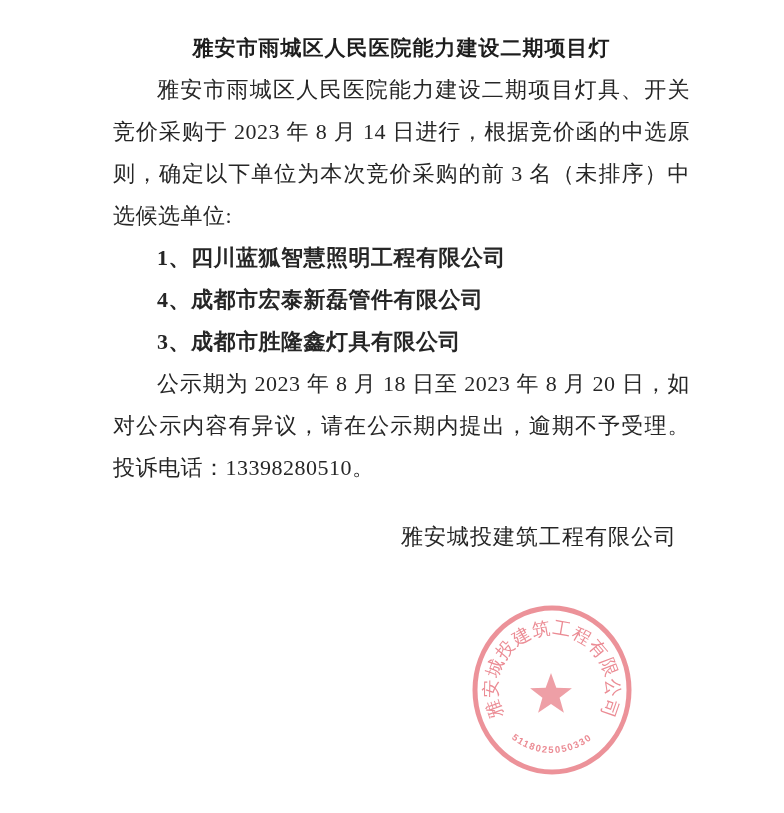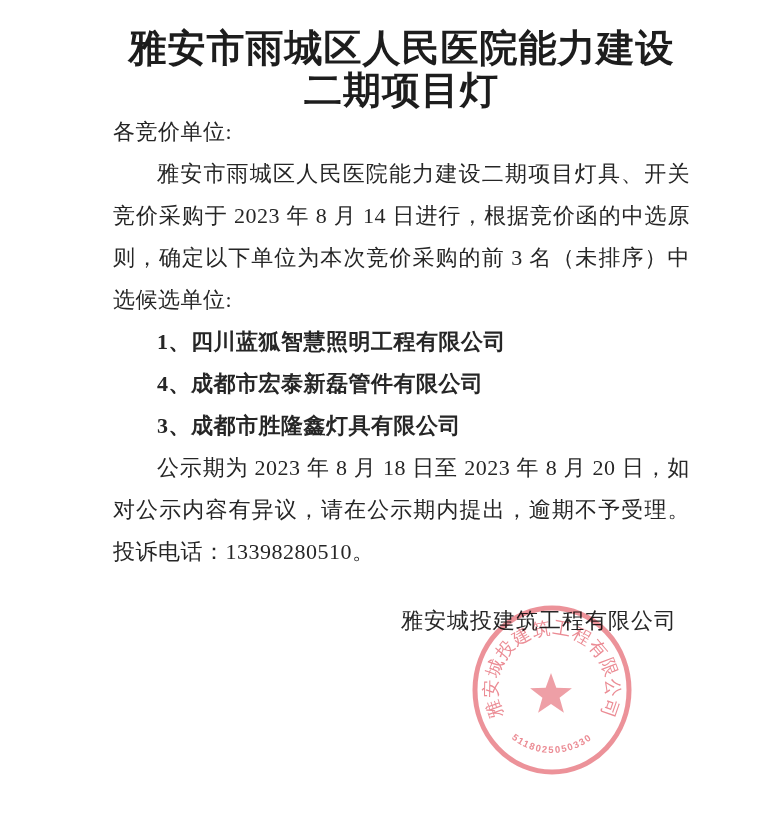--- a/index.html
+++ b/index.html
@@ -16,21 +16,21 @@
     position: absolute;
     left: 113px;
     top: 0;
     width: 577px;
   }
   .doc-title {
     margin: 27px 0 0 0;
     text-align: center;
     font-family: "Liberation Sans", "DejaVu Sans", sans-serif;
     font-weight: bold;
-    font-size: 38px;
+    font-size: 21px;
     line-height: 42px;
     color: #1d1d1d;
     letter-spacing: 1px;
   }
   .title-line { display: block; }
   .body-text {
     font-size: 22px;
     line-height: 42px;
     letter-spacing: 0.5px;
   }
@@ -72,21 +72,20 @@
 </head>
 <body>
 
 <div class="page">
   <div class="content">
 
     <h1 class="doc-title">
       <span class="title-line">雅安市雨城区人民医院能力建设二期项目灯</span>
     </h1>
 
-    <p class="body-text salutation para">各竞价单位:</p>
 
     <p class="body-text para indent">雅安市雨城区人民医院能力建设二期项目灯具、开关竞价采购于 2023 年 8 月 14 日进行，根据竞价函的中选原则，确定以下单位为本次竞价采购的前 3 名（未排序）中选候选单位:</p>
 
     <div class="candidates body-text">
       <div class="candidate">1、四川蓝狐智慧照明工程有限公司</div>
       <div class="candidate">4、成都市宏泰新磊管件有限公司</div>
       <div class="candidate">3、成都市胜隆鑫灯具有限公司</div>
     </div>
 
     <p class="body-text para indent">公示期为 2023 年 8 月 18 日至 2023 年 8 月 20 日，如对公示内容有异议，请在公示期内提出，逾期不予受理。投诉电话：13398280510。</p>

